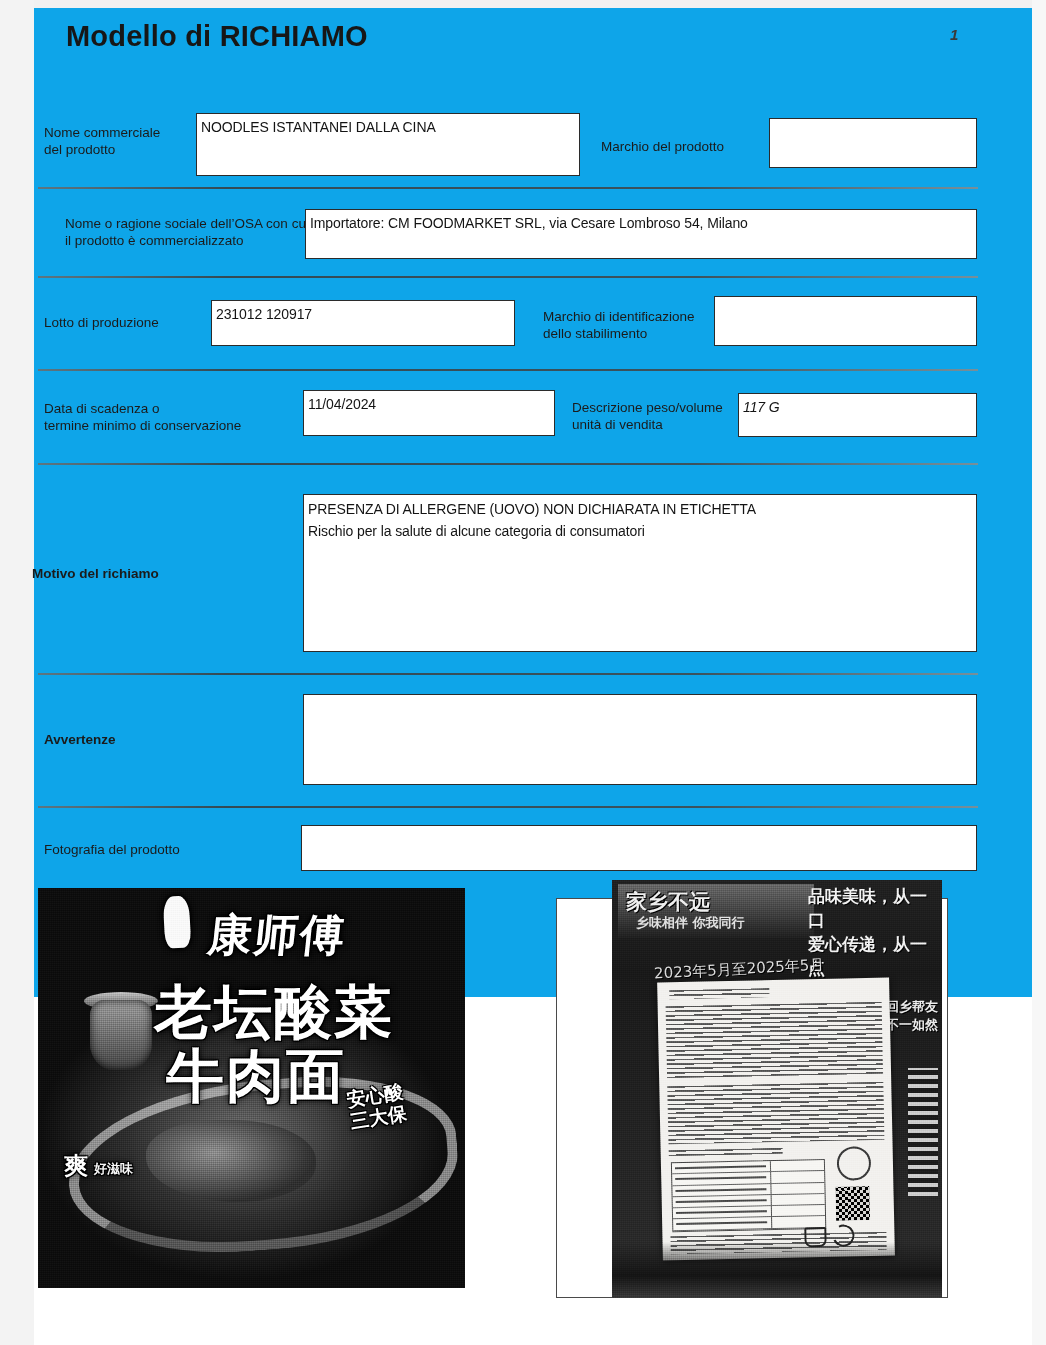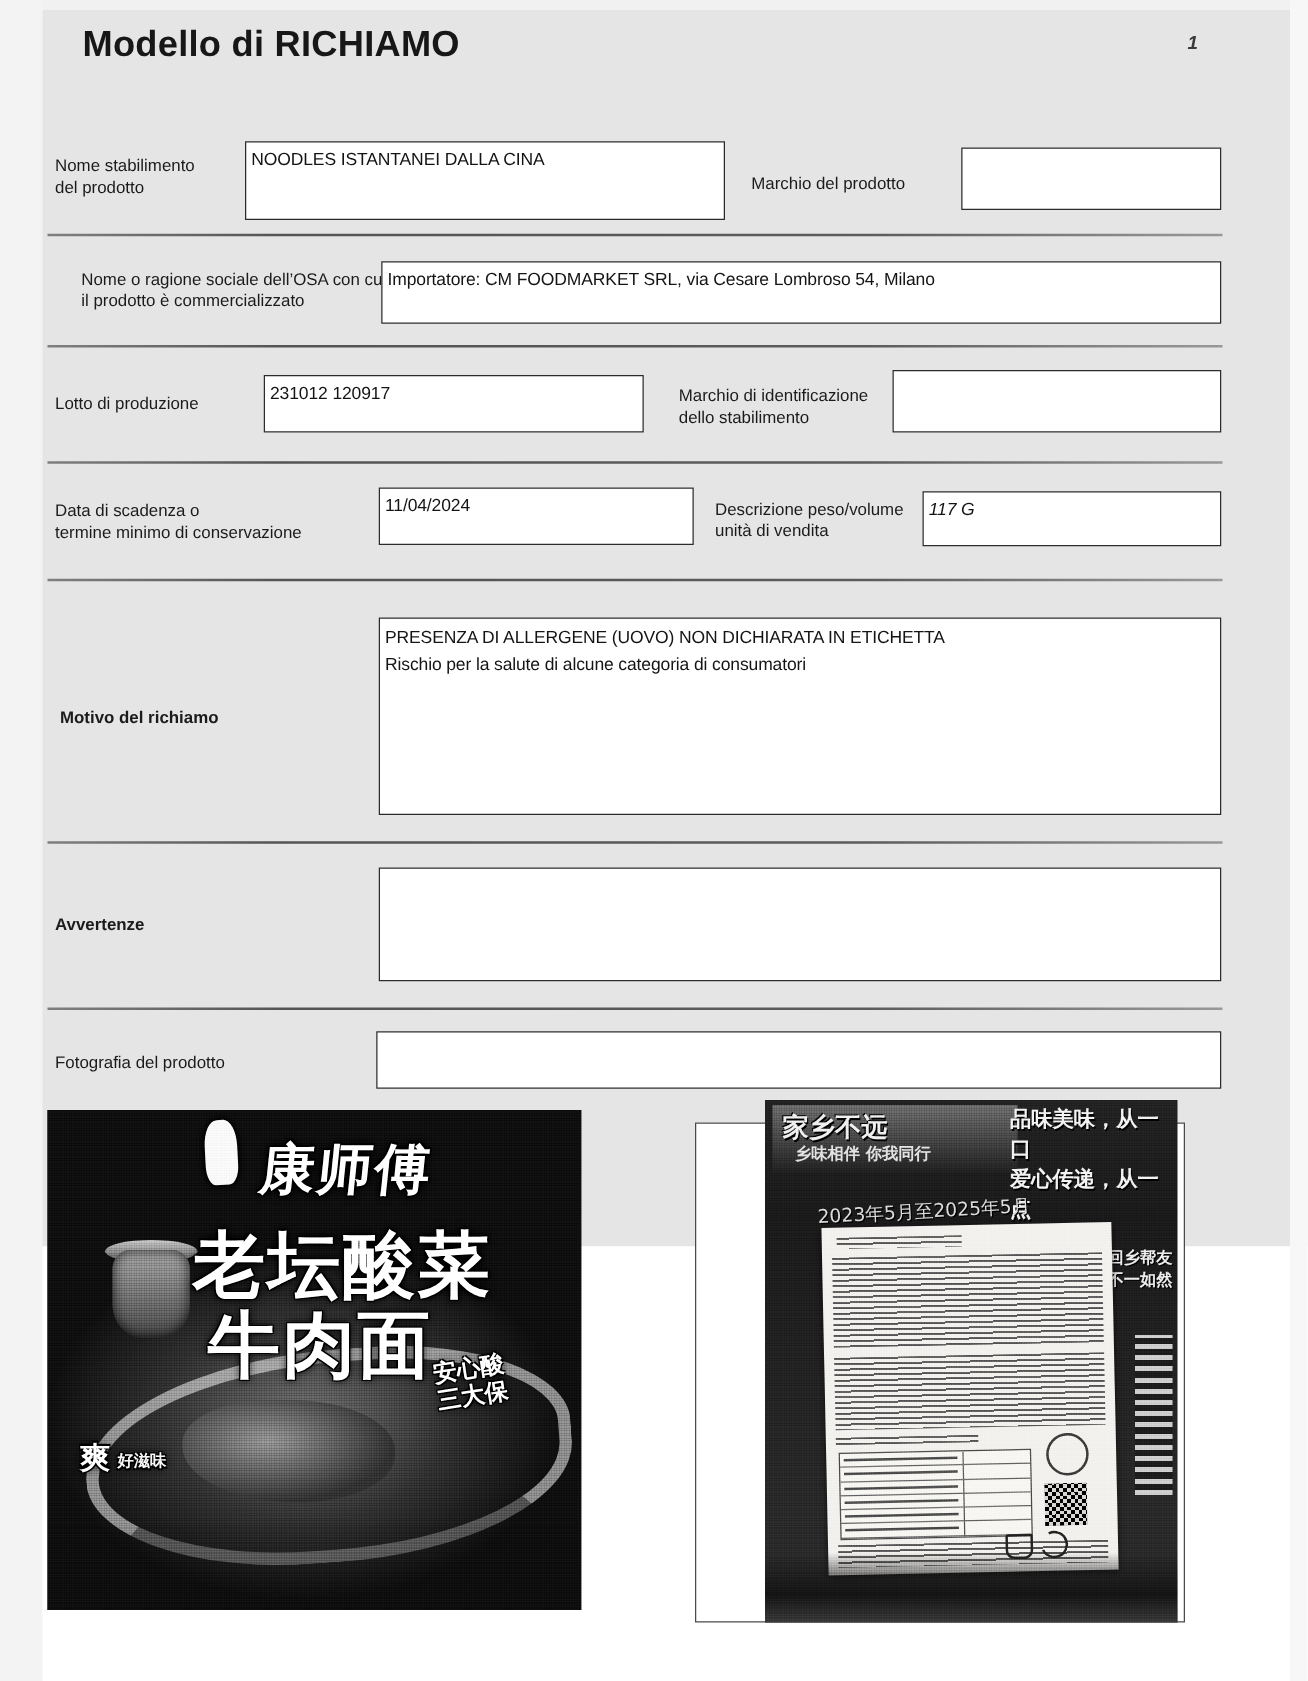--- a/index.html
+++ b/index.html
@@ -15,21 +15,21 @@
     color: #111;
     overflow: hidden;
   }
 
   
   #scan-page {
     position: absolute;
     left: 0; top: 0;
     width: 1046px;
     height: 997px;
-    background: #e5e5e5;
+    background: #0ea5e9;
   }
   #scan-left-margin {
     position: absolute;
     left: 0; top: 0;
     width: 34px;
     height: 1345px;
     background: #f3f3f3;
   }
   #scan-top-margin {
     position: absolute;
@@ -400,21 +400,21 @@
 
 <div id="scan-page">
 
   <div id="scan-top-margin"></div>
   <div id="scan-left-margin"></div>
   <div id="scan-right-margin"></div>
 
   <div id="doc-title">Modello di RICHIAMO</div>
   <div id="page-number">1</div>
 
-  <div class="label" style="left:44px; top:124px; width:180px;">Nome stabilimento
+  <div class="label" style="left:44px; top:124px; width:180px;">Nome commerciale
 del prodotto</div>
   <div class="box" style="left:196px; top:113px; width:384px; height:63px;">
     <span class="val">NOODLES ISTANTANEI DALLA CINA</span>
   </div>
 
   <div class="label" style="left:601px; top:138px; width:180px;">Marchio del prodotto</div>
   <div class="box" style="left:769px; top:118px; width:208px; height:50px;">
     <span class="val"></span>
   </div>
 
@@ -448,21 +448,21 @@
   </div>
 
   <div class="label" style="left:572px; top:399px; width:200px;">Descrizione peso/volume
 unità di vendita</div>
   <div class="box" style="left:738px; top:393px; width:239px; height:44px;font-style:italic;">
     <span class="val">117 G</span>
   </div>
 
   <div class="sep" style="top:463px;"></div>
 
-  <div class="label bold" style="left:48px; top:565px; width:230px;">Motivo del richiamo</div>
+  <div class="label bold" style="left:32px; top:565px; width:230px;">Motivo del richiamo</div>
   <div class="box" style="left:303px; top:494px; width:674px; height:158px;">
     <span class="val" style="line-height:22px;">PRESENZA DI ALLERGENE (UOVO) NON DICHIARATA IN ETICHETTA
 Rischio per la salute di alcune categoria di consumatori</span>
   </div>
 
   <div class="sep" style="top:673px;"></div>
 
   <div class="label bold" style="left:44px; top:731px; width:230px;">Avvertenze</div>
   <div class="box" style="left:303px; top:694px; width:674px; height:91px;">
     <span class="val"></span>

